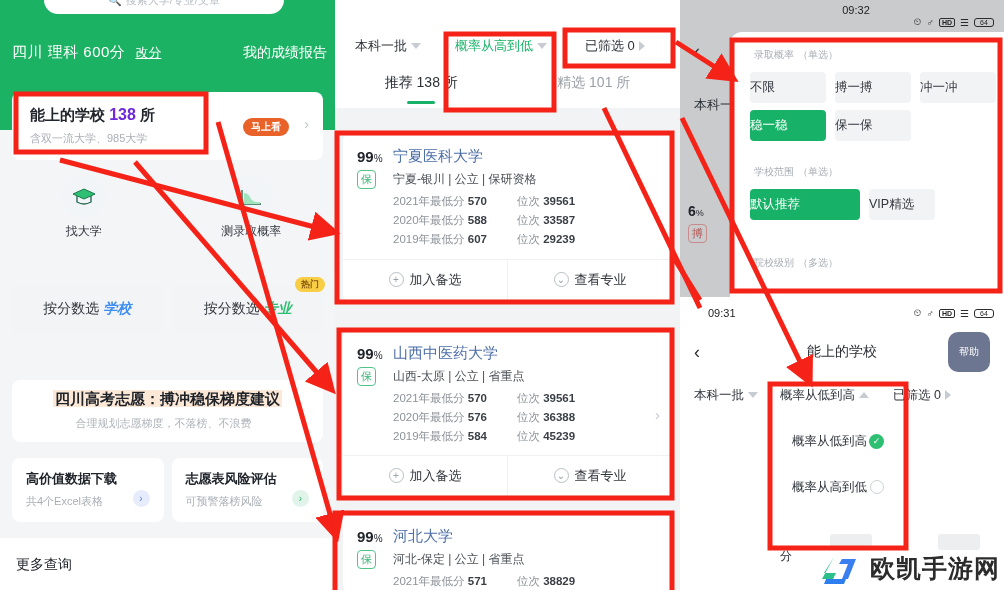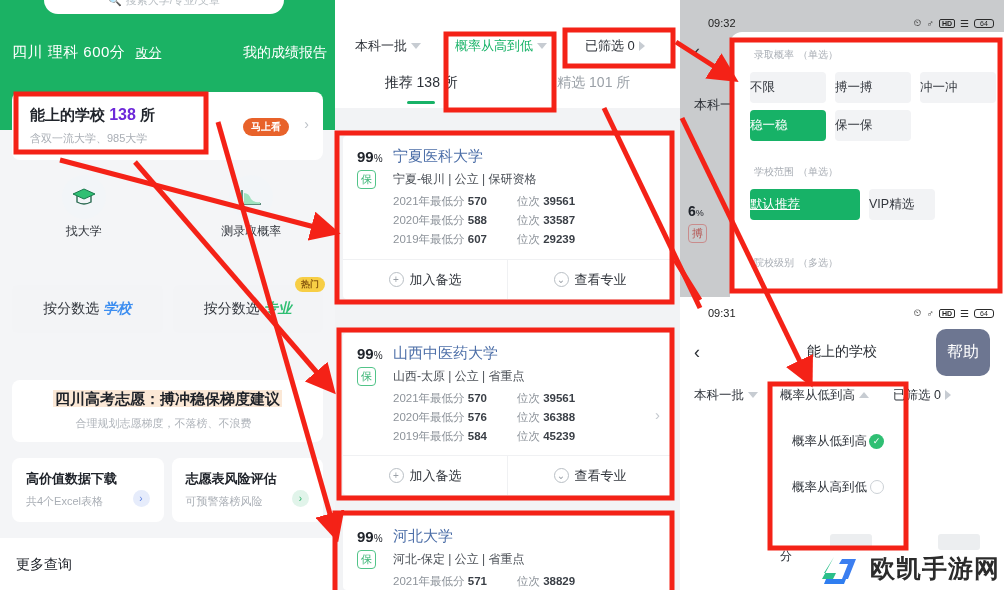--- a/index.html
+++ b/index.html
@@ -177,21 +177,21 @@
   .sb-batt {
     border: 1px solid #2b2b2b; border-radius: 3px; font-size: 7px;
     padding: 0 3px; min-width: 20px; text-align: center;
   }
 
   .rp-backrow { position: absolute; left: 0; width: 324px; height: 34px; display: flex; align-items: center; }
   .rp-back { margin-left: 14px; font-size: 18px; color: #2b2f35; }
   .rp-title { position: absolute; left: 0; right: 0; text-align: center; font-size: 14px; color: #2b2f35; }
   .rp-help {
     position: absolute; right: 14px; background: #6d7691; color: #fff;
-    font-size: 16px; padding: 13px 11px; border-radius: 10px;
+    font-size: 10px; padding: 13px 11px; border-radius: 10px;
   }
 
   .rp-ghost-sub { position: absolute; left: 14px; font-size: 13px; color: #2b2f35; }
   .rp-ghost-pct { position: absolute; left: 8px; font-size: 14px; font-weight: bold; color: #20242b; }
   .rp-ghost-pct em { font-style: normal; font-size: 9px; font-weight: normal; }
   .rp-ghost-tag {
     position: absolute; left: 8px; width: 19px; height: 19px;
     border: 1px solid #c98c8c; border-radius: 4px; color: #b4524f;
     font-size: 11px; display: flex; align-items: center; justify-content: center;
   }
@@ -201,21 +201,21 @@
     background: #ffffff; border-top-left-radius: 12px;
   }
   .sec-title { position: absolute; font-size: 13px; font-weight: bold; color: #20242b; }
   .sec-title span { font-size: 10px; font-weight: normal; color: #a8adb4; margin-left: 4px; }
   .chipgrid { position: absolute; display: flex; gap: 9px; }
   .chip {
     background: #f2f3f5; color: #32363d; font-size: 12.5px;
     padding: 7px 0; width: 76px; border-radius: 4px;
   }
   .chip.sel { background: #17b267; color: #ffffff; }
-  .chip.wide { width: 110px; text-decoration: underline; }
+  .chip.wide { width: 110px; }
   .chip.nw { width: 66px; }
 
   .rp-filterbar2 { position: absolute; left: 0; top: 378px; width: 324px; height: 34px; display: flex; align-items: center; }
   .rp-fi { display: flex; align-items: center; gap: 4px; font-size: 12.5px; color: #2c3138; }
   .rp-fi.a { margin-left: 14px; }
   .rp-fi.b { margin-left: 22px; }
   .rp-fi.c { margin-left: 24px; }
   .caret-u { width: 0; height: 0; border-left: 5px solid transparent; border-right: 5px solid transparent; border-bottom: 6px solid #c7ccd2; }
 
   .rp-sortlist { position: absolute; left: 0; top: 418px; width: 324px; }
@@ -400,21 +400,21 @@
       <div class="uni-meta">河北-保定 | 公立 | 省重点</div>
       <div class="uni-rows">
         <div class="uni-row"><span>2021年最低分</span> <b>571</b><span class="rk">位次</span> <b>38829</b></div>
       </div>
     </div>
   </div>
 
   <div id="panel-right">
 
     <div class="rp-top">
-      <div class="statusbar" style="top:12px;">
+      <div class="statusbar" style="top:4px;flex-direction:column;">
         <span class="sb-time">09:32</span>
         <span class="sb-icons">
           <span class="sb-ic">⏲</span>
           <span class="sb-ic">♂</span>
           <span class="sb-hd">HD</span>
           <span class="sb-ic">☰</span>
           <span class="sb-batt">64</span>
         </span>
       </div>
       <div class="rp-backrow" style="top:34px;">

